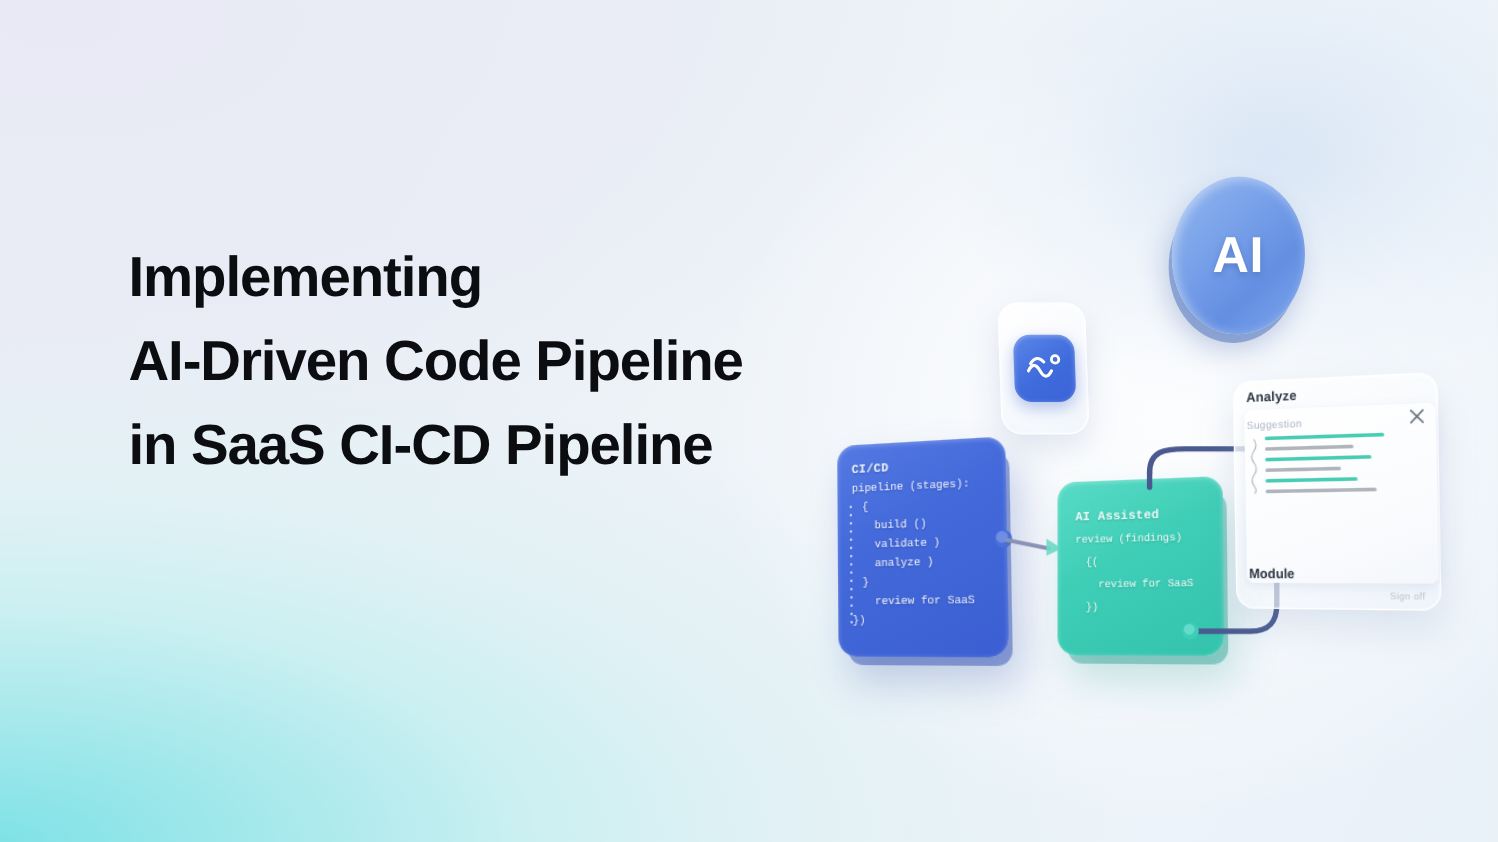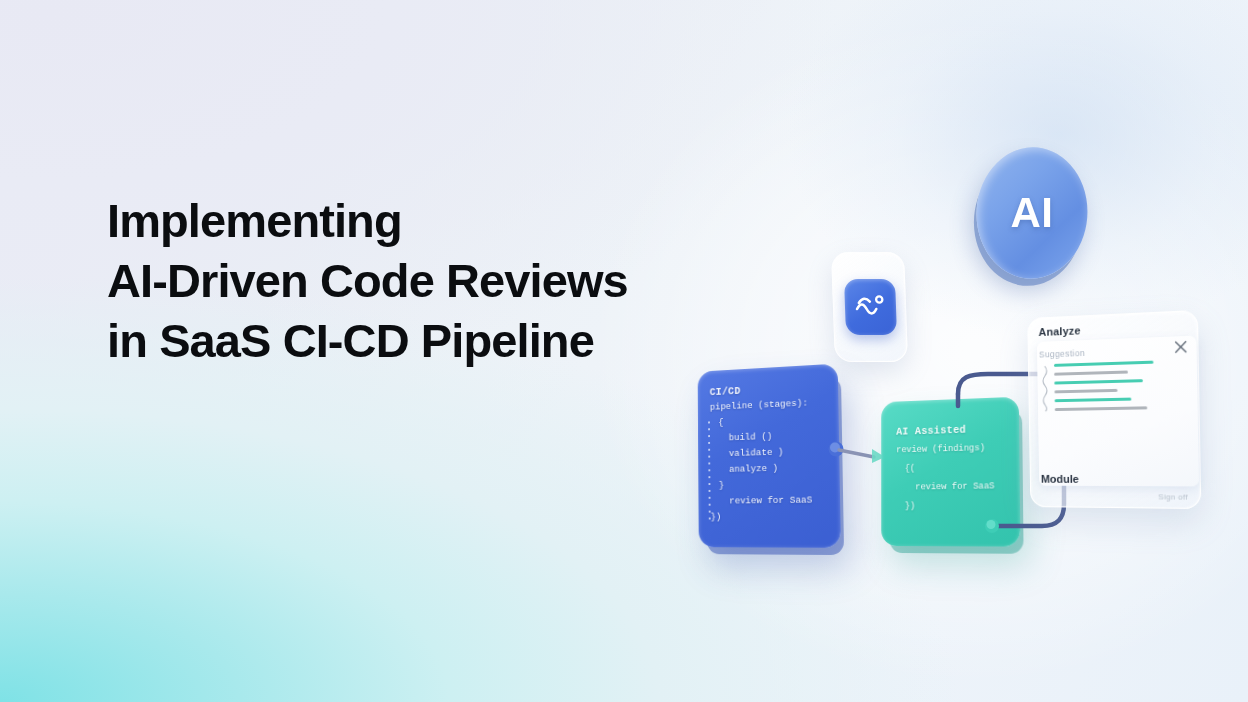--- a/index.html
+++ b/index.html
@@ -28,21 +28,21 @@
     background:radial-gradient(50% 50% at 60% 40%, rgba(196,216,240,.55) 0%, rgba(210,226,244,.22) 45%, rgba(255,255,255,0) 75%);
     pointer-events:none;
   }
 
   
   #headline{
     position:absolute; left:107px; top:191px; width:700px;
     color:#0b0d10; font-size:47px; line-height:60px;
     font-weight:700; letter-spacing:-0.9px;
   }
-  #headline .ln{ display:block; white-space:nowrap; }
+  #headline .ln{ display:block; white-space:nowrap;margin-top:10px; }
 
   
   #illustration{ position:absolute; left:0; top:0; width:1248px; height:702px; }
 
   
   #ai-disc{
     position:absolute; left:976px; top:148px; width:112px; height:130px;
     border-radius:50%;
     background:linear-gradient(150deg,#8fb3ee 0%,#7aa3ea 34%,#648fe2 68%,#7ba4ec 100%);
     transform:rotate(-10deg) skewY(-5deg);
@@ -153,21 +153,21 @@
 </head>
 <body>
 
 <div id="hero-banner">
 
   <div id="bg-sheen"></div>
   <div id="bg-blue-wash"></div>
 
   <h1 id="headline">
     <span class="ln">Implementing</span>
-    <span class="ln">AI-Driven Code Reviews</span>
+    <span class="ln">AI-Driven Code Pipeline</span>
     <span class="ln">in SaaS CI-CD Pipeline</span>
   </h1>
 
   <div id="illustration">
 
     <div id="ai-disc">
       <div id="ai-disc-label">AI</div>
     </div>
 
     <div id="icon-tile">

